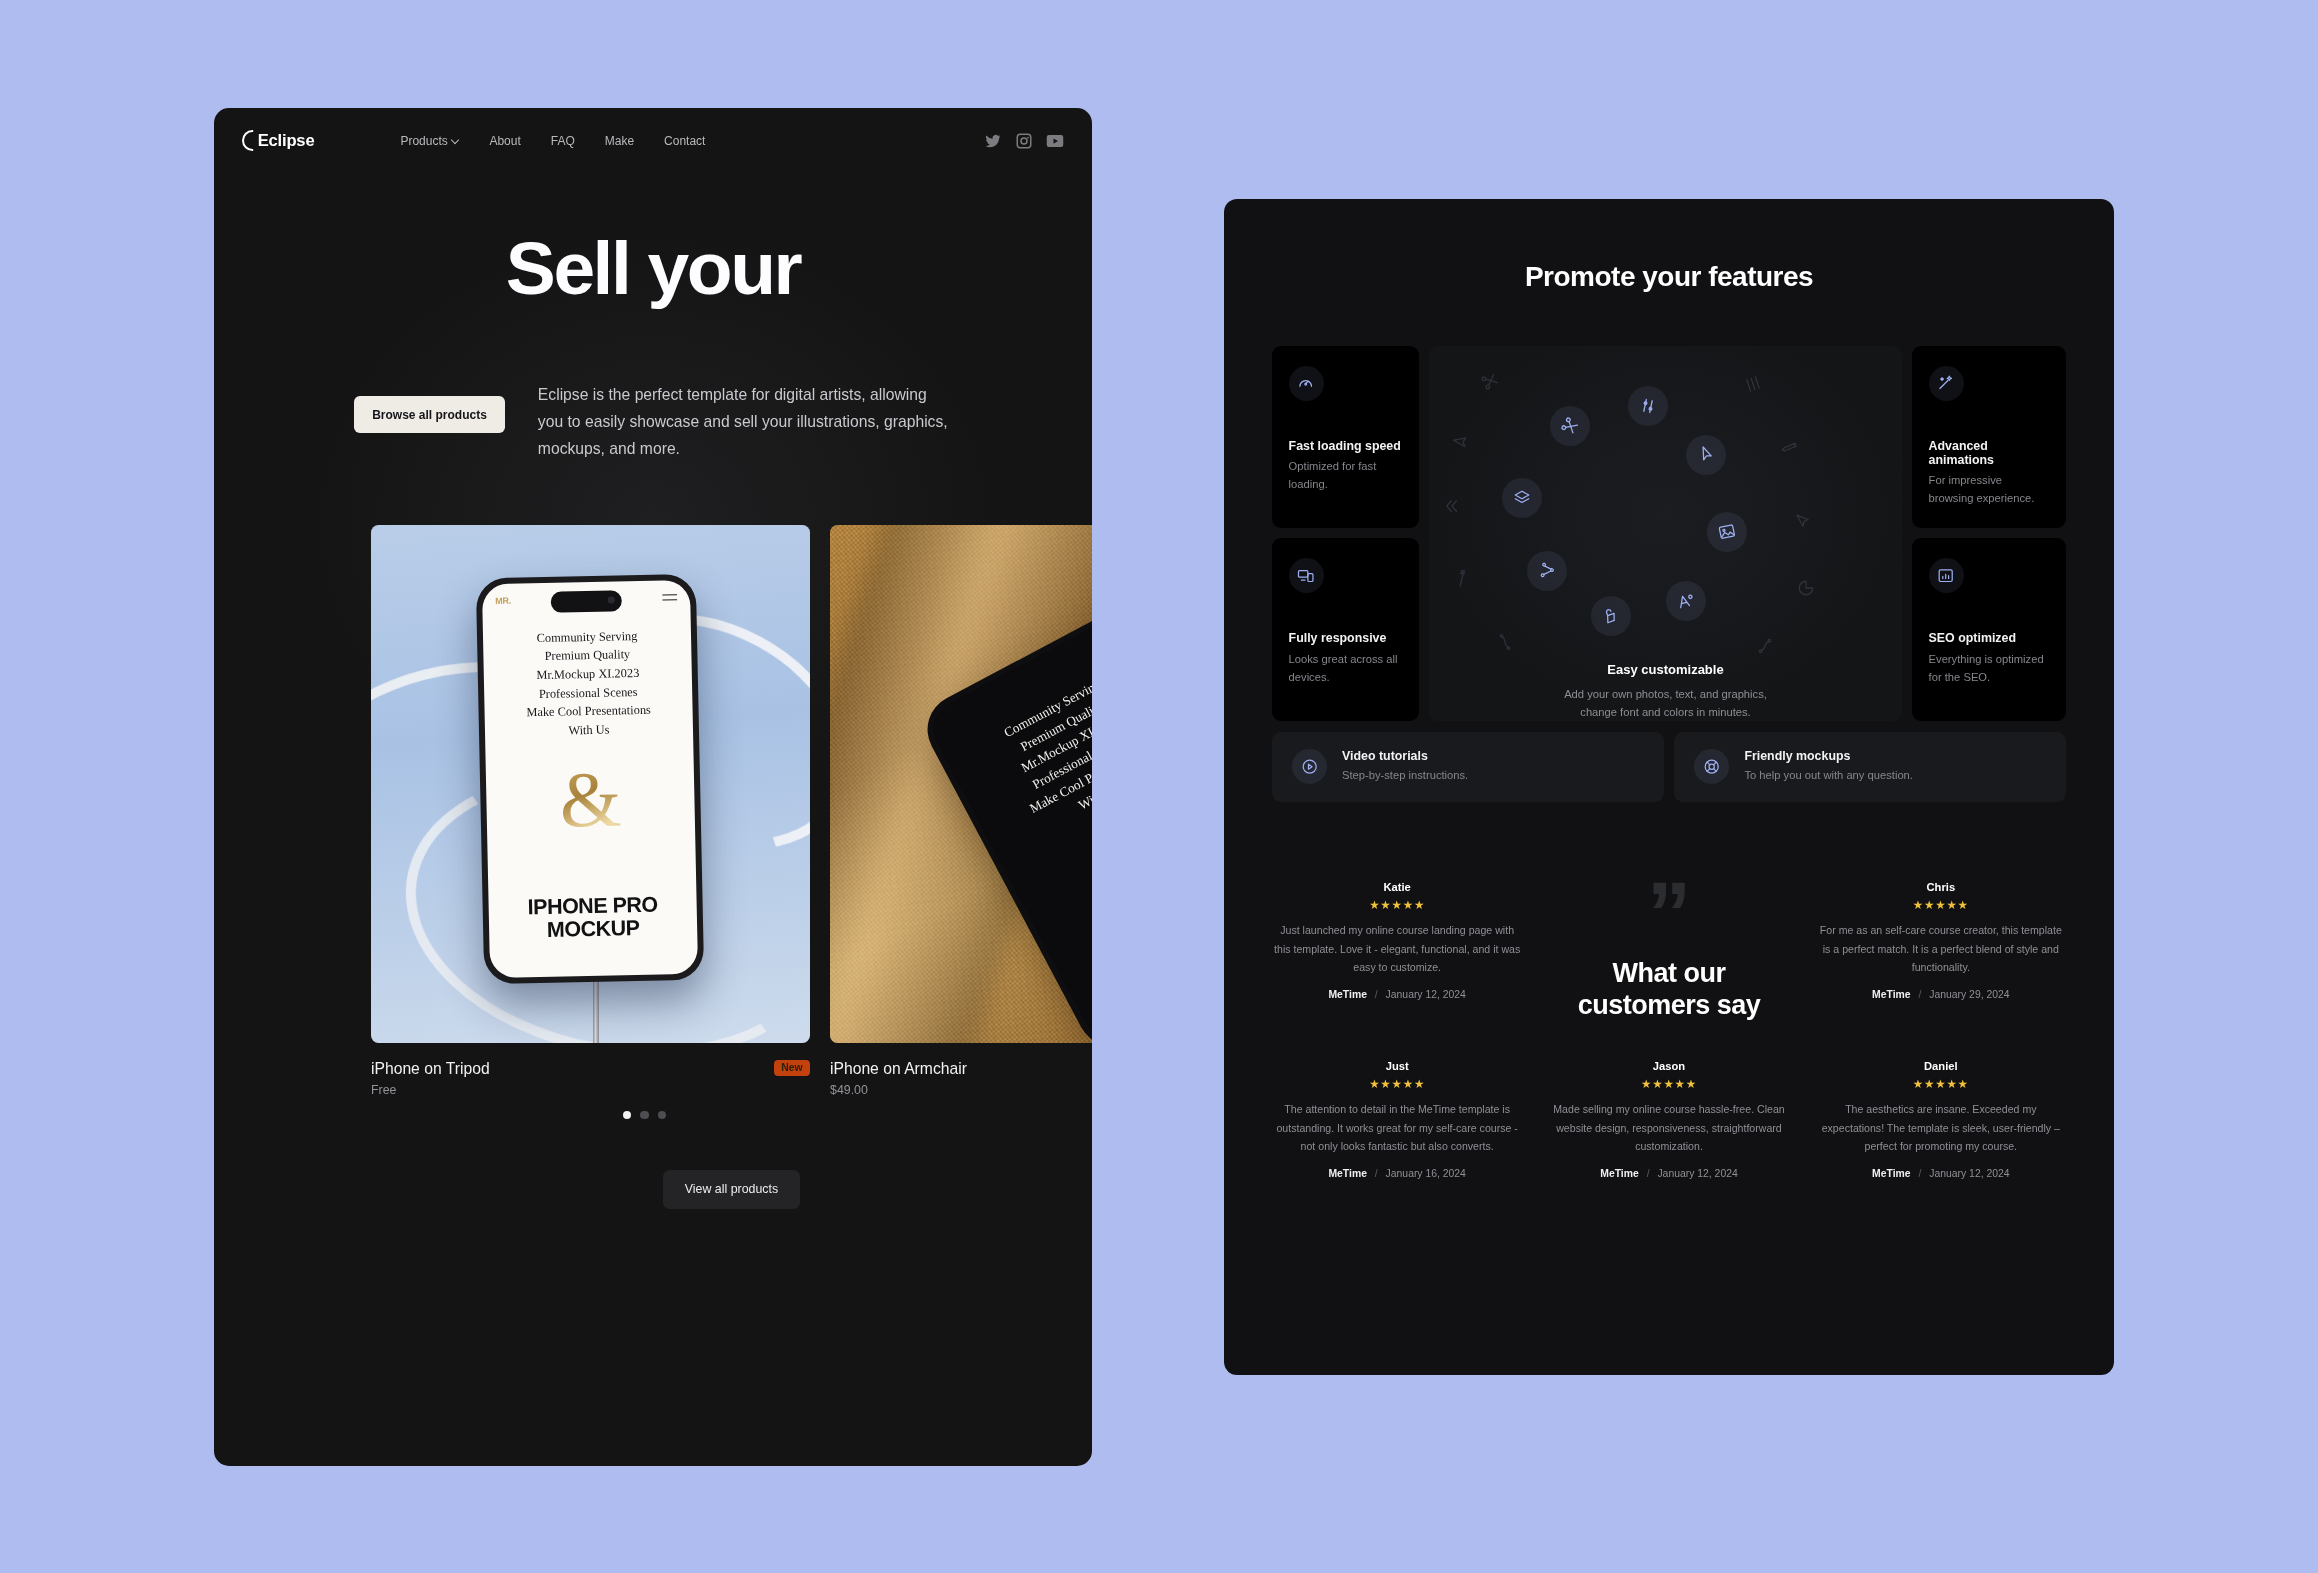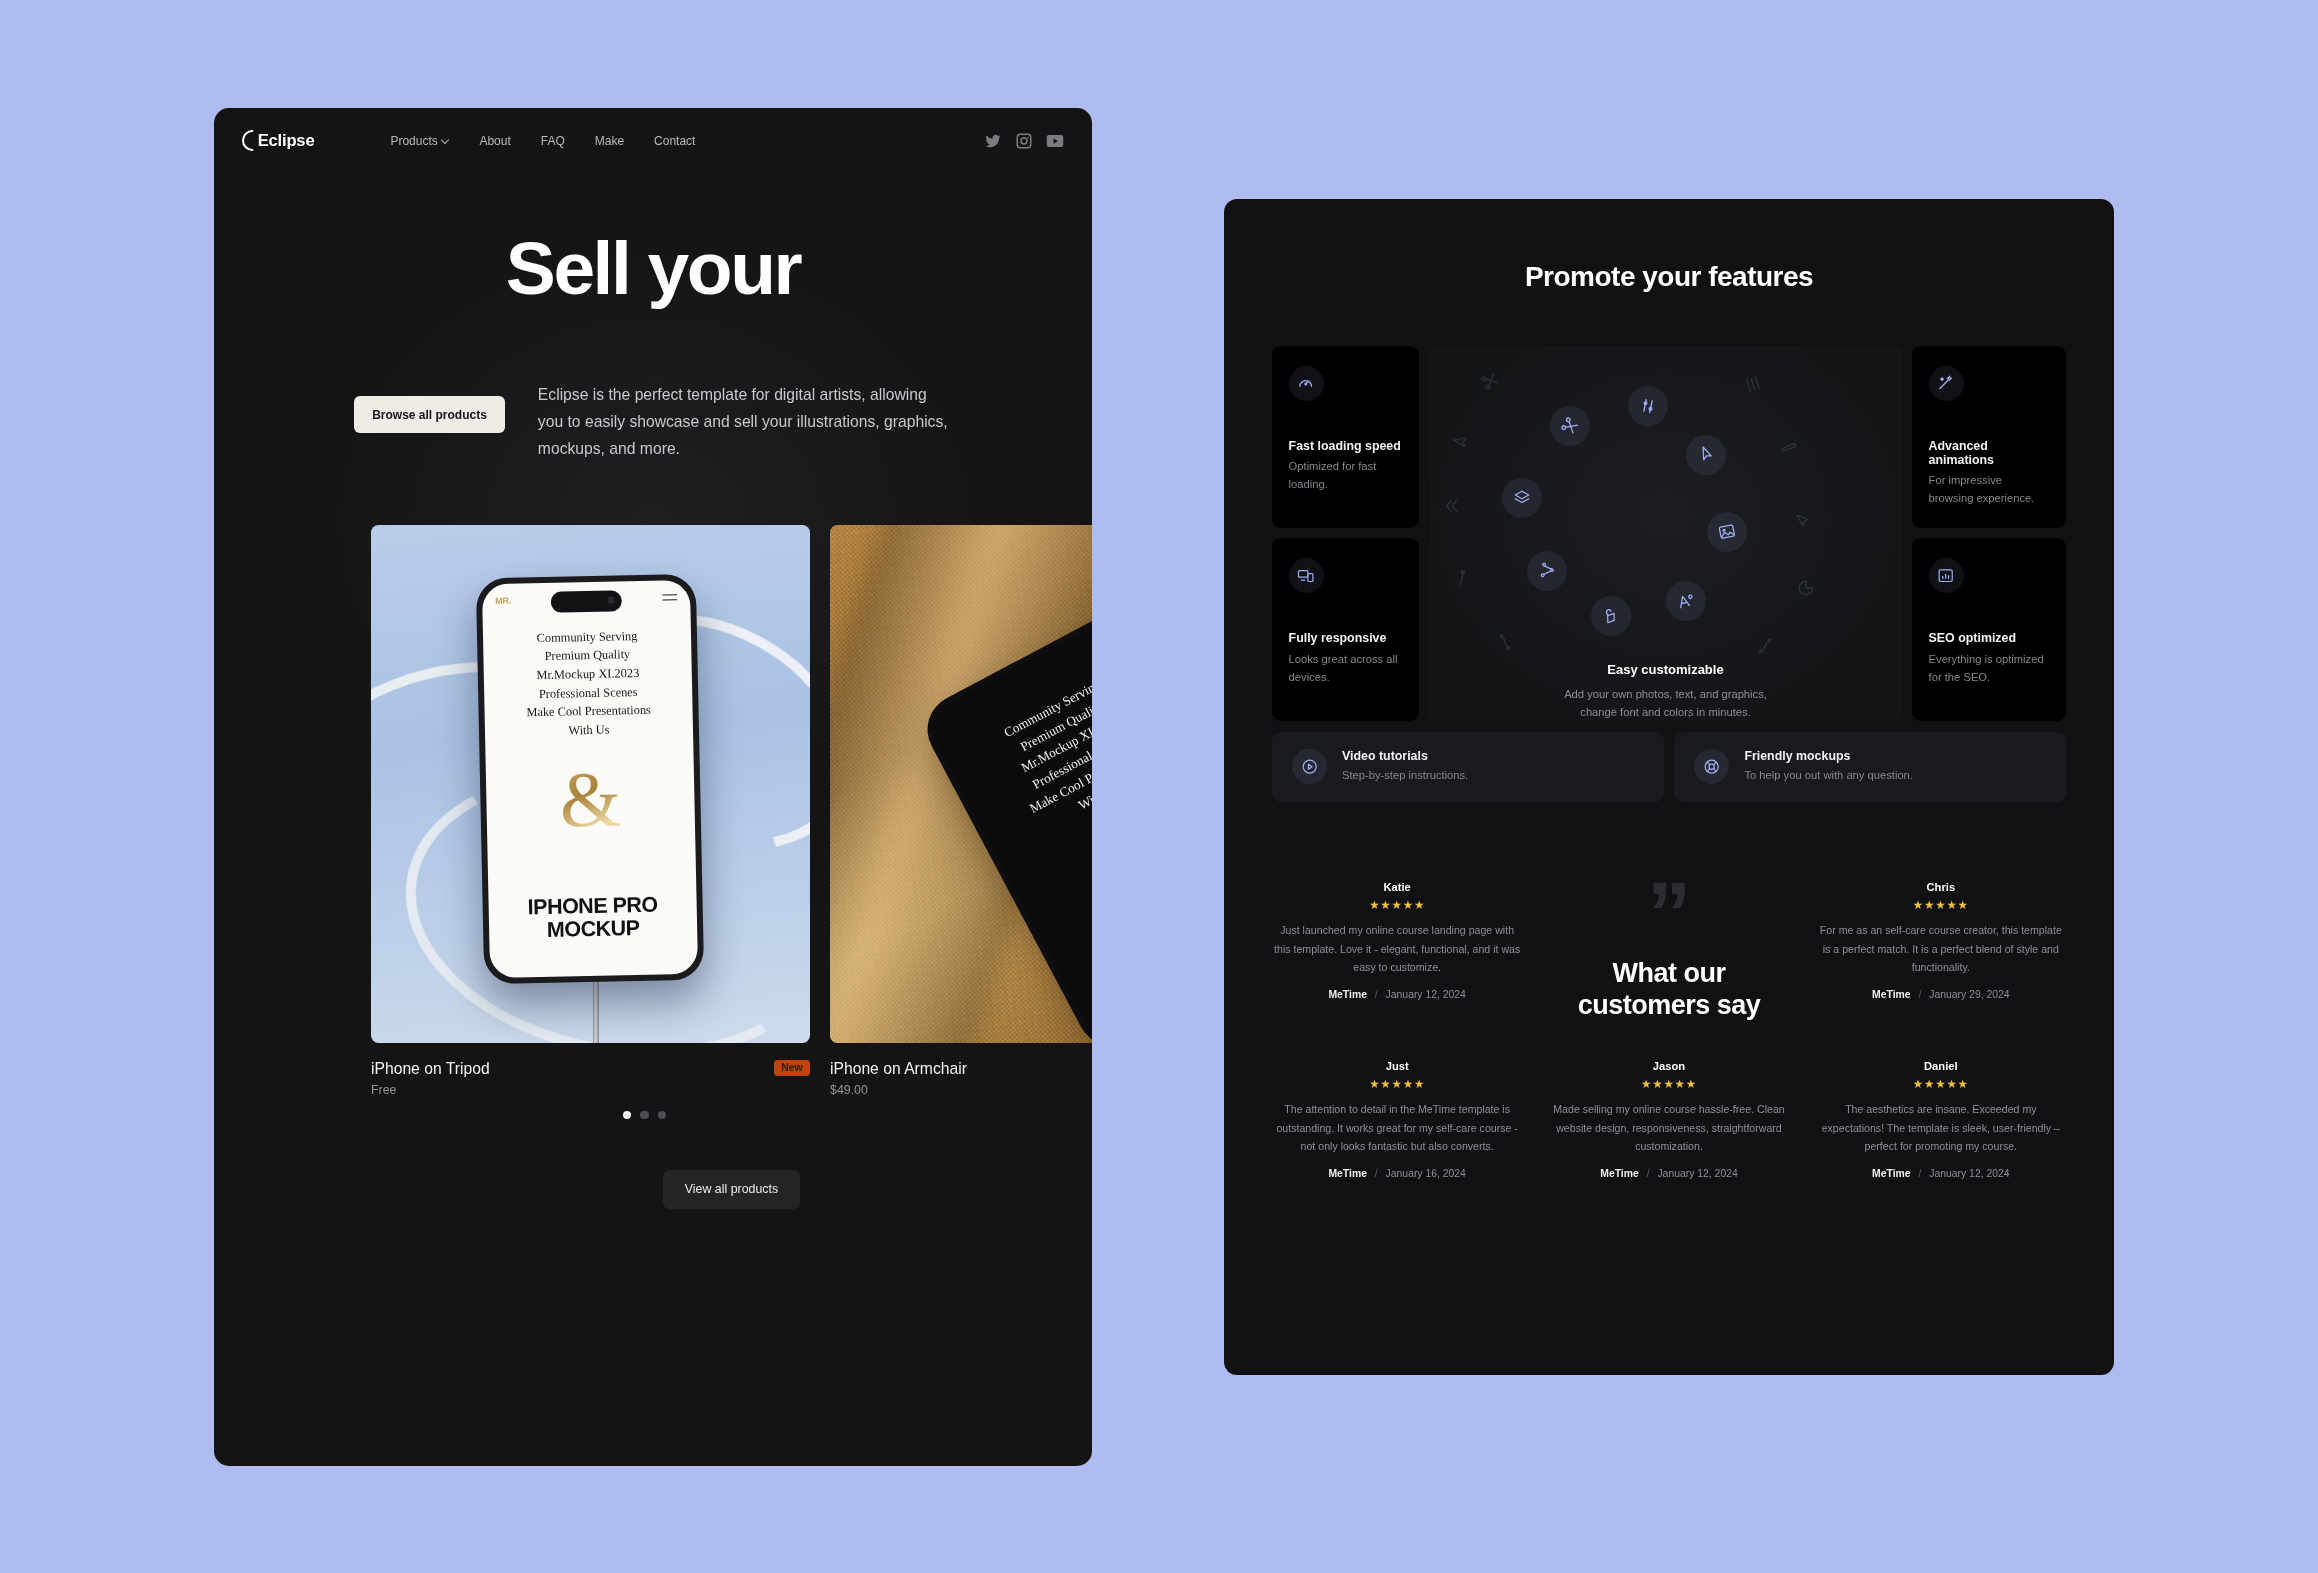--- a/index.html
+++ b/index.html
@@ -23,39 +23,39 @@
     position: absolute; left: 50%; top: 99px; transform: translateX(-50%);
     width: 745px; height: 629px;
     background: radial-gradient(ellipse at center, rgba(70,70,80,0.22) 0%, rgba(20,20,20,0) 68%);
     pointer-events: none;
   }
 
   
   .navbar {
     position: relative; z-index: 3;
     display: flex; align-items: center;
-    height: 65px; padding: 0 28px;
+    height: 65px; padding: 0 28px; gap: 34px;
   }
   .brand { display: flex; align-items: center; gap: 0px; }
   .brand-mark {
     width: 21.5px; height: 21.5px; position: relative;
     display:inline-block;
   }
   .brand-mark::before {
     content: ""; position: absolute; inset: 0;
     border: 2.5px solid #ffffff; border-radius: 50%;
     clip-path: polygon(0 0, 52% 0, 52% 100%, 0 100%);
   }
   .brand-name {
     color: #ffffff; font-size: 16.6px; font-weight: 700;
     letter-spacing: -0.2px; margin-left: -5.8px;
   }
   .nav-links {
     display: flex; align-items: center; gap: 30px;
-    margin-left: 76px;
+    margin-left: 52px;
     justify-content: center;
   }
   .nav-link {
     color: #b9b9bd; font-size: 12px; font-weight: 400;
     display: flex; align-items: center; gap: 4.1px; cursor: pointer;
   }
   .chev { width: 7.5px; height: 7.5px; display:inline-block; position:relative; top:-0.8px;}
   .chev::before {
     content:""; position:absolute; left:0; top:0.8px;
     width:5px; height:5px; border-right:1.3px solid #b9b9bd; border-bottom:1.3px solid #b9b9bd;

